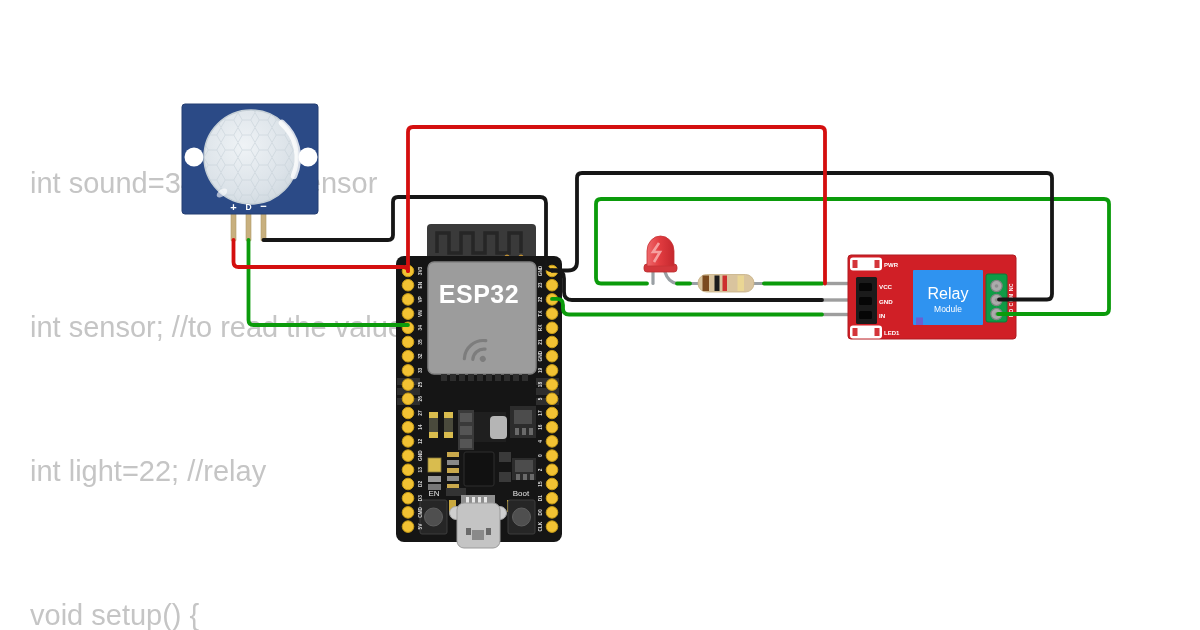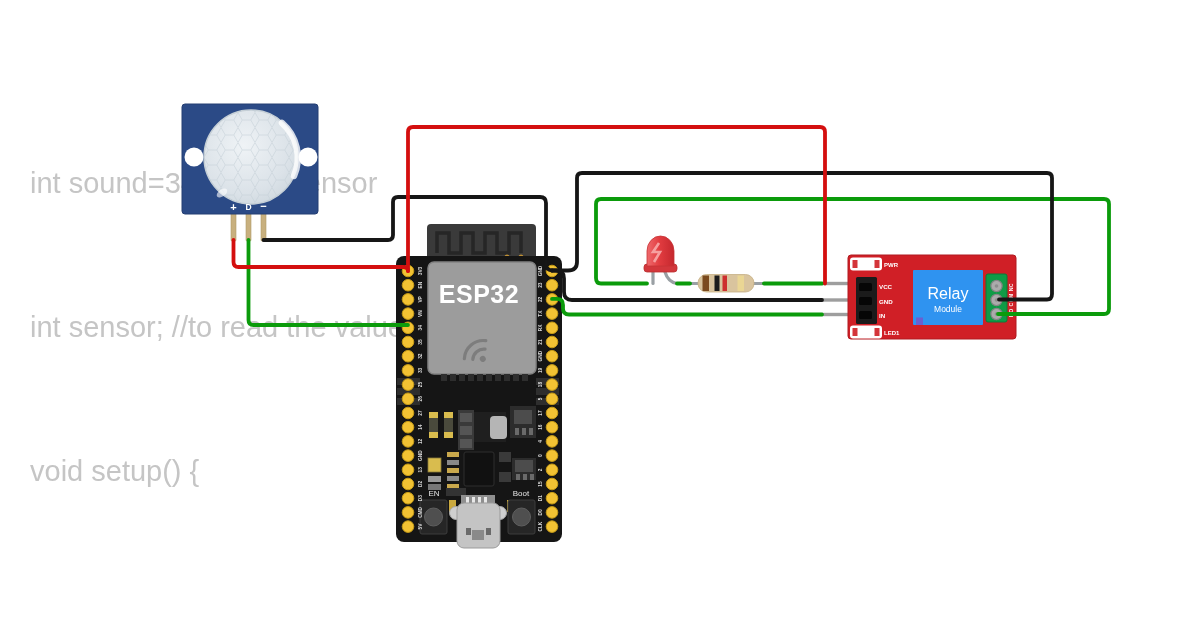--- a/index.html
+++ b/index.html
@@ -15,20 +15,21 @@
   svg text{user-select:none;}
 </style>
 </head>
 <body>
 
 <div class="stage">
 
   <div class="code">
     <div>int sound=34; //PIR Sensor</div>
     <div>int sensor; //to read the value of sensor</div>
+    <div>int light=22; //relay</div>
     <div>void setup() {</div>
     
     
     
     
     
     
     
     
   </div>

